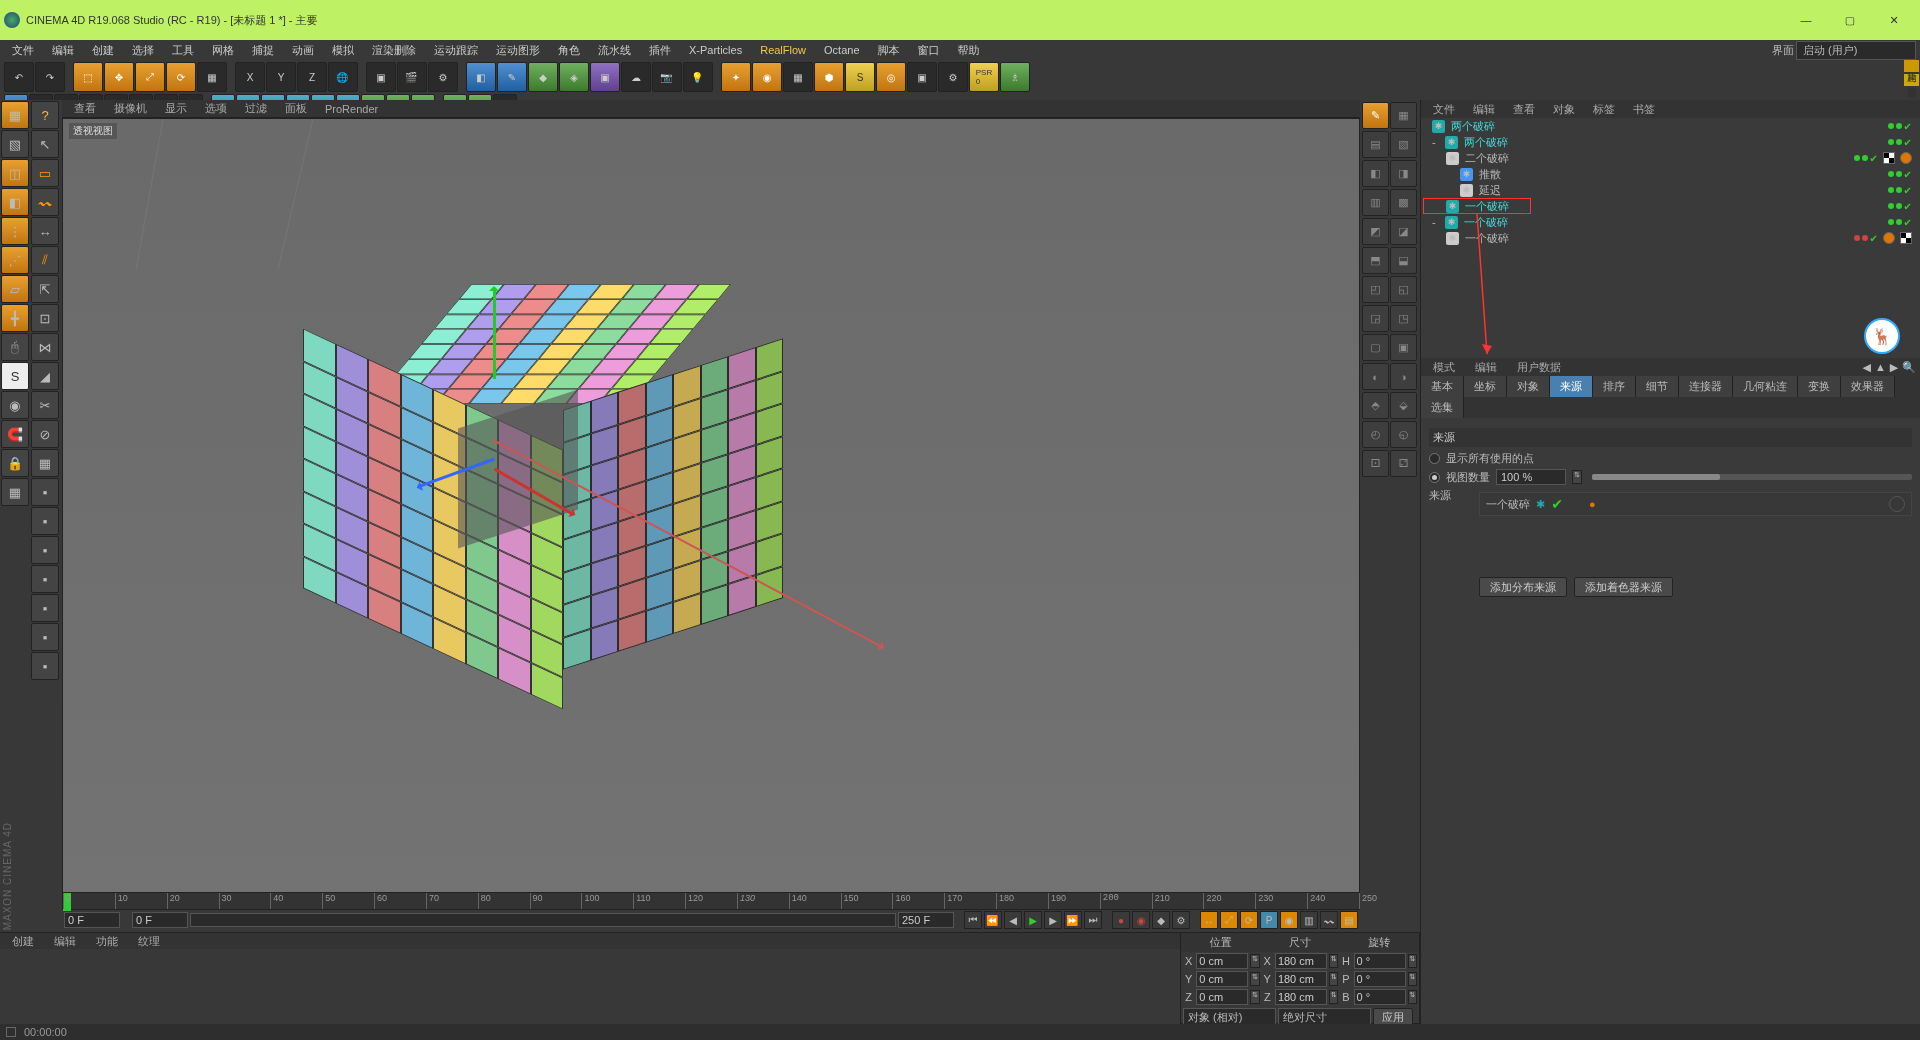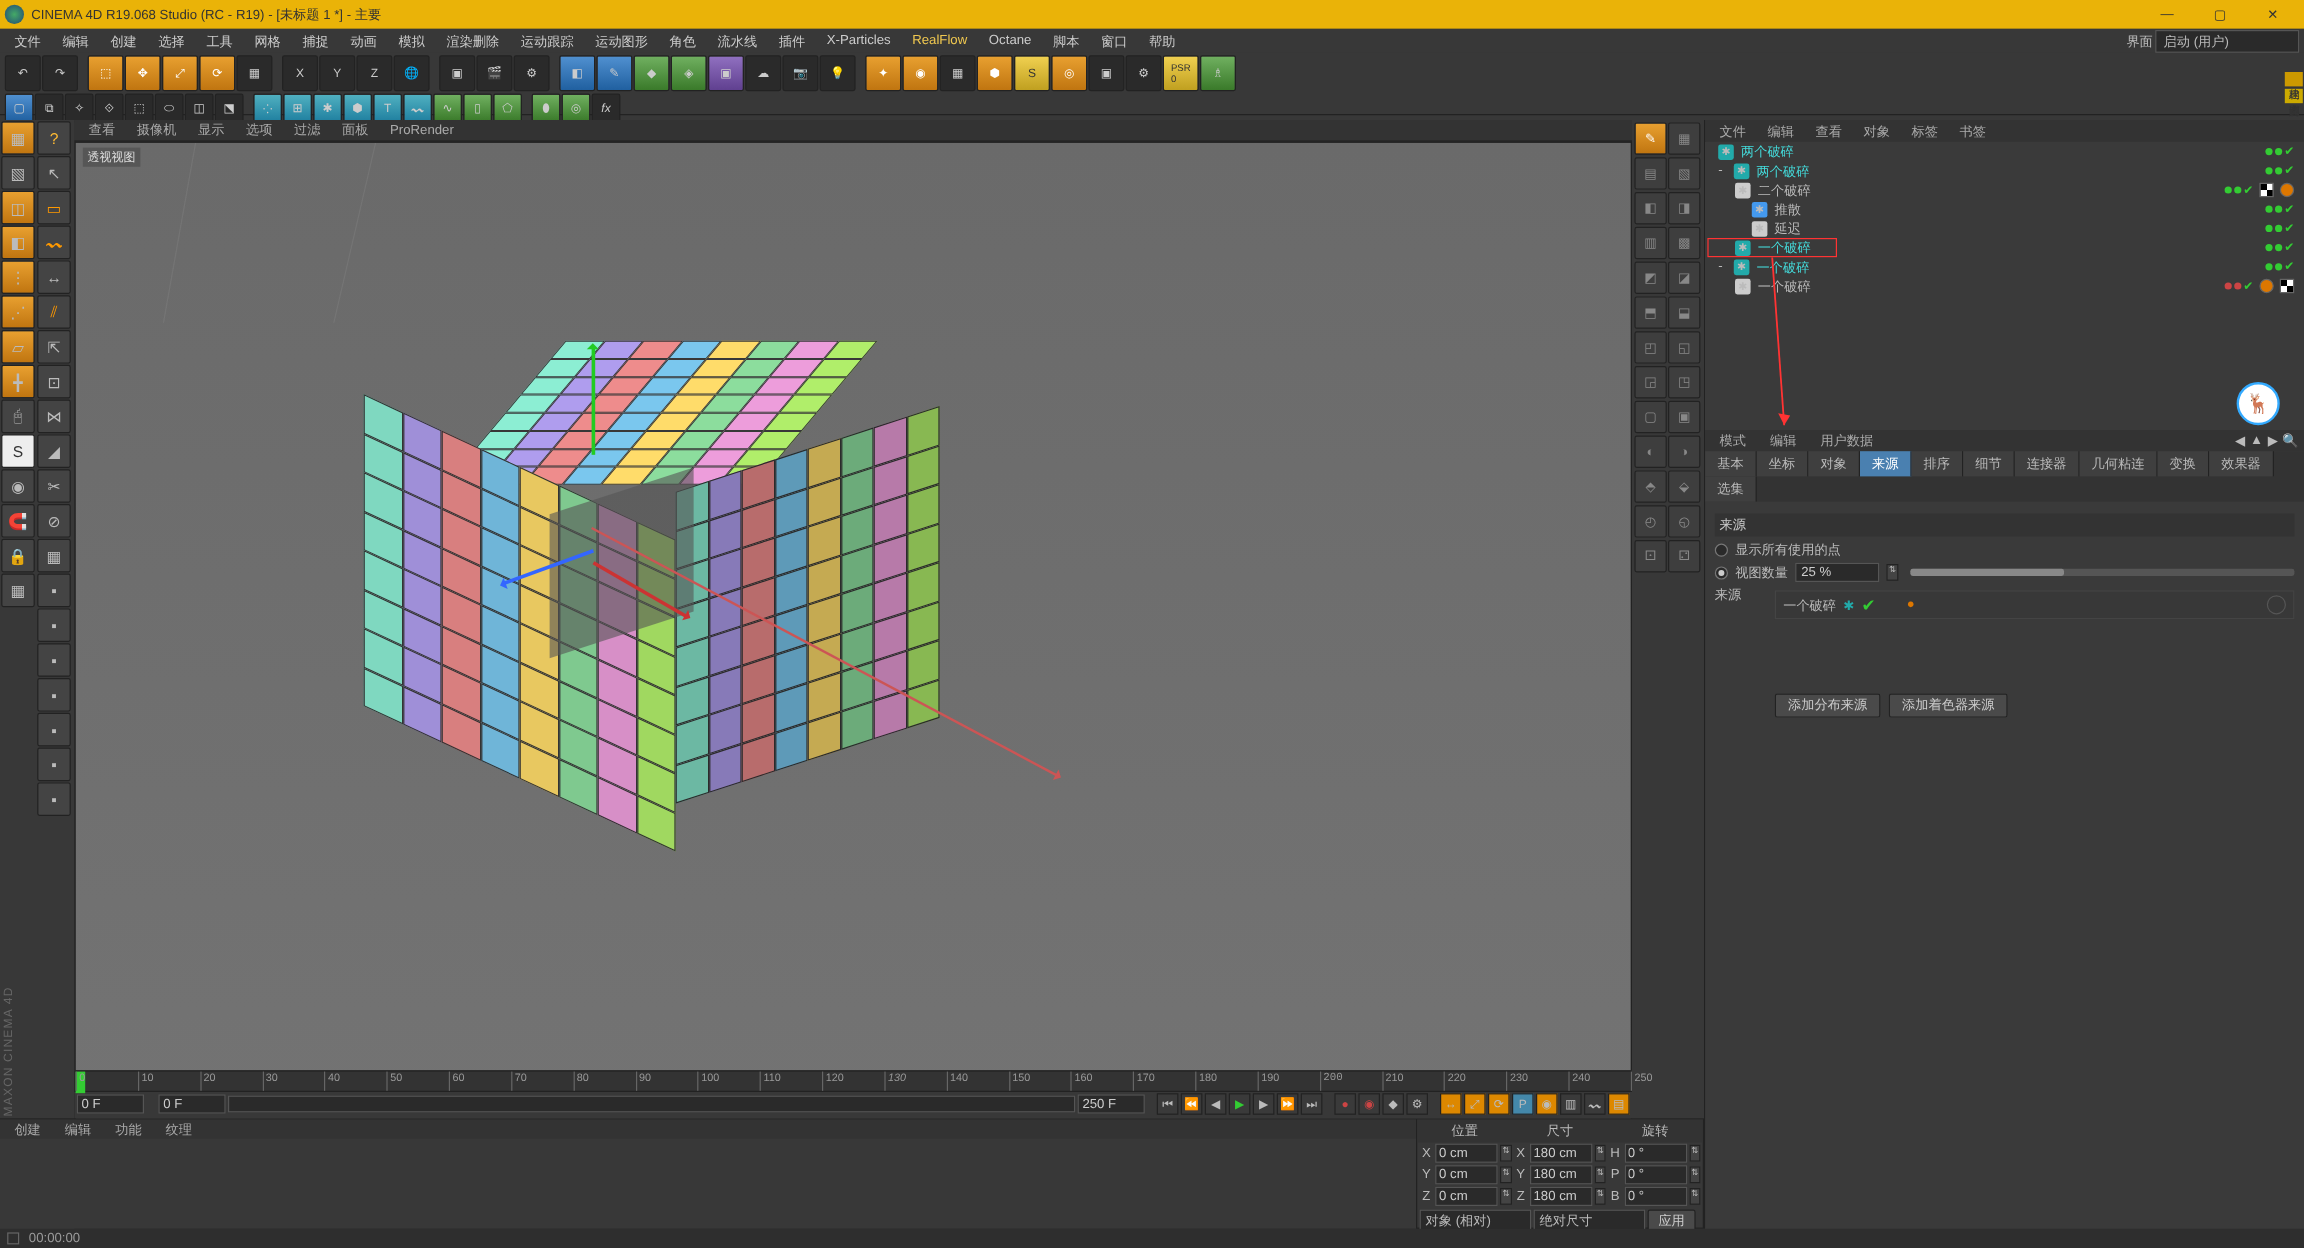--- a/index.html
+++ b/index.html
@@ -1,19 +1,19 @@
 <!DOCTYPE html>
 <html><head>
 <meta charset="utf-8">
 <style>
 * { margin: 0; padding: 0; box-sizing: border-box; font-family: "Microsoft YaHei", Arial, sans-serif; font-size: 11px; user-select: none; }
 body { background: #383838; color: #bbb; width: 1920px; height: 1040px; overflow: hidden; position: relative; }
 
 
-.titlebar { height: 24px; background: #eab308; display: flex; align-items: center; padding: 0 4px; color: #333; }
+.titlebar { height: 40px; background: #bef264; display: flex; align-items: center; padding: 0 4px; color: #333; }
 .titlebar .app-icon { width: 16px; height: 16px; background: radial-gradient(circle, #4a6, #247); border-radius: 50%; margin-right: 6px; }
 .titlebar .title { flex: 1; }
 .titlebar .winbtn { width: 44px; height: 28px; display: flex; align-items: center; justify-content: center; color: #333; }
 
 
 .menubar { height: 20px; background: #383838; display: flex; align-items: center; padding: 0 4px; gap: 2px; }
 .menubar .menuitem { padding: 2px 8px; color: #ccc; cursor: pointer; }
 .menubar .menuitem.hl { color: #f0c850; }
 .menubar .spacer { flex: 1; }
 .menubar .layout-dd { background: #2a2a2a; border: 1px solid #555; padding: 1px 6px; width: 120px; }
@@ -757,21 +757,21 @@
       </div>
       <div class="attr-body">
         <div class="attr-section">来源</div>
         <div class="attr-field">
           <div class="radio"></div>
           <span>显示所有使用的点</span>
         </div>
         <div class="attr-field">
           <div class="radio on"></div>
           <span>视图数量</span>
-          <span class="num-input">25 %</span>
+          <span class="num-input">100 %</span>
           <span class="spn">⇅</span>
           <div class="slider"></div>
         </div>
         <div class="attr-field" style="align-items:flex-start;">
           <span style="width:44px;">来源</span>
           <div style="flex:1;">
             <div class="src-item">
               <span>一个破碎</span>
               <span style="color:#2aa;">✱</span>
               <span class="chk">✔</span>

